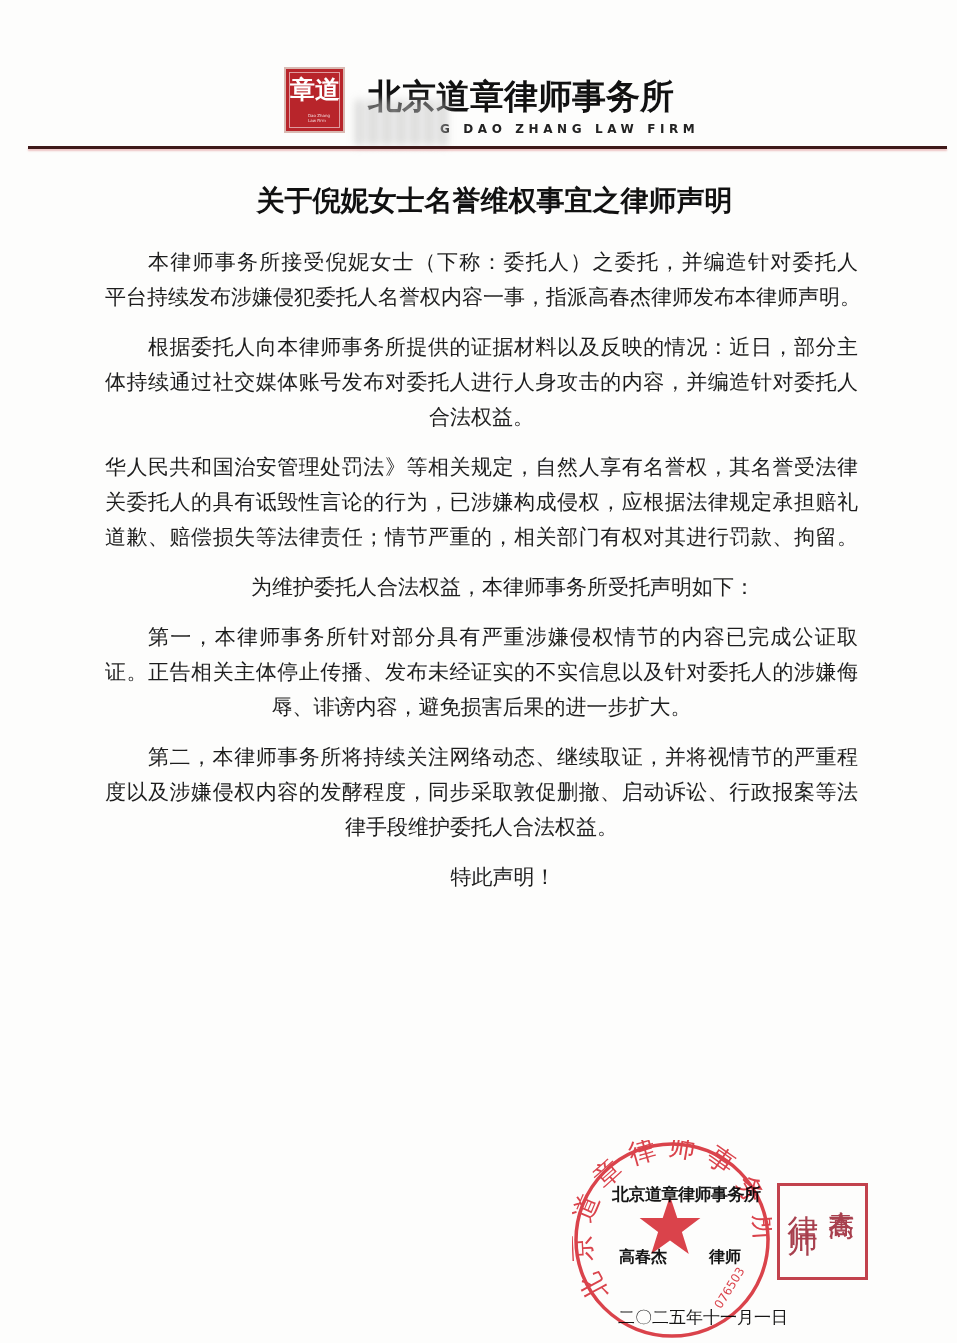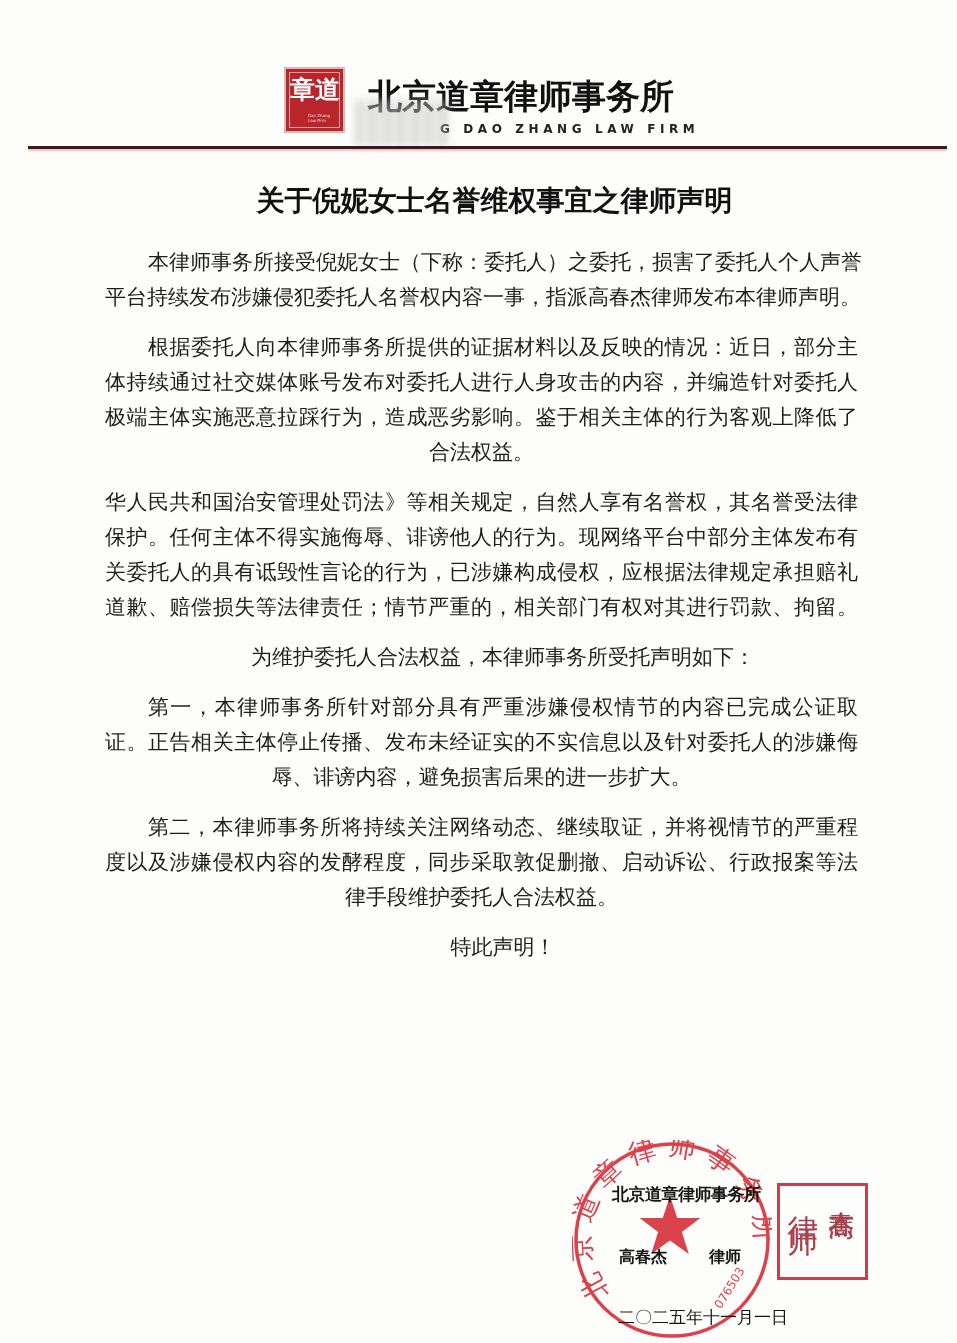--- a/index.html
+++ b/index.html
@@ -110,32 +110,30 @@
 </div>
 <div class="abs firm-cn">北京道章律师事务所</div>
 <div class="abs firm-en">G DAO ZHANG LAW FIRM</div>
 <div class="abs blur-patch"></div>
 <div class="abs rule"></div>
 
 <div class="abs title">关于倪妮女士名誉维权事宜之律师声明</div>
 
 <div class="abs body-text">
   <div class="para">
-    <span class="line full indent">本律师事务所接受倪妮女士（下称：委托人）之委托，损害了委托人个人声誉</span>
+    <span class="line full indent">本律师事务所接受倪妮女士（下称：委托人）之委托，并编造针对委托人</span>
     <span class="line last">平台持续发布涉嫌侵犯委托人名誉权内容一事，指派高春杰律师发布本律师声明。</span>
   </div>
   <div class="para">
     <span class="line full indent">根据委托人向本律师事务所提供的证据材料以及反映的情况：近日，部分主</span>
     <span class="line full">体持续通过社交媒体账号发布对委托人进行人身攻击的内容，并编造针对委托人</span>
-    <span class="line full">极端主体实施恶意拉踩行为，造成恶劣影响。鉴于相关主体的行为客观上降低了</span>
     <span class="line last">合法权益。</span>
   </div>
   <div class="para">
     <span class="line full">华人民共和国治安管理处罚法》等相关规定，自然人享有名誉权，其名誉受法律</span>
-    <span class="line full">保护。任何主体不得实施侮辱、诽谤他人的行为。现网络平台中部分主体发布有</span>
     <span class="line full">关委托人的具有诋毁性言论的行为，已涉嫌构成侵权，应根据法律规定承担赔礼</span>
     <span class="line full">道歉、赔偿损失等法律责任；情节严重的，相关部门有权对其进行罚款、拘留。</span>
   </div>
   <div class="para">
     <span class="line last indent">为维护委托人合法权益，本律师事务所受托声明如下：</span>
   </div>
   <div class="para">
     <span class="line full indent">第一，本律师事务所针对部分具有严重涉嫌侵权情节的内容已完成公证取</span>
     <span class="line full">证。正告相关主体停止传播、发布未经证实的不实信息以及针对委托人的涉嫌侮</span>
     <span class="line last">辱、诽谤内容，避免损害后果的进一步扩大。</span>

